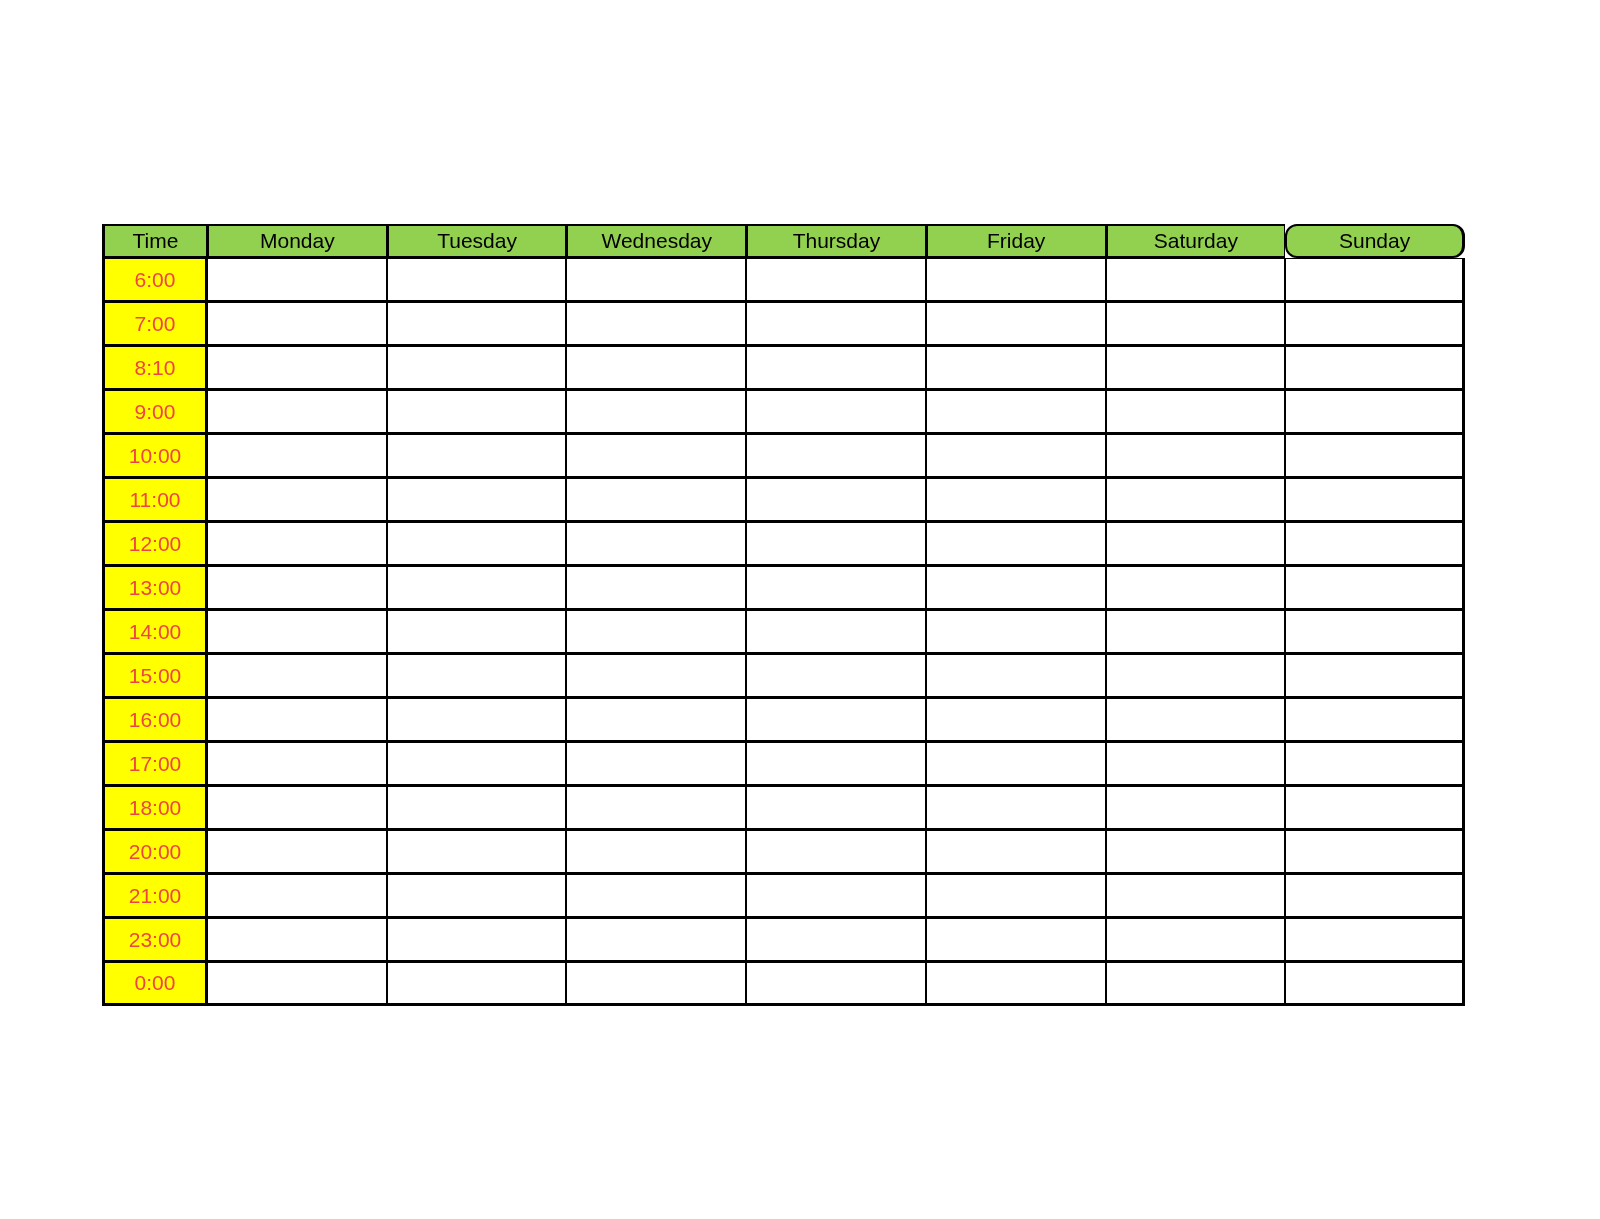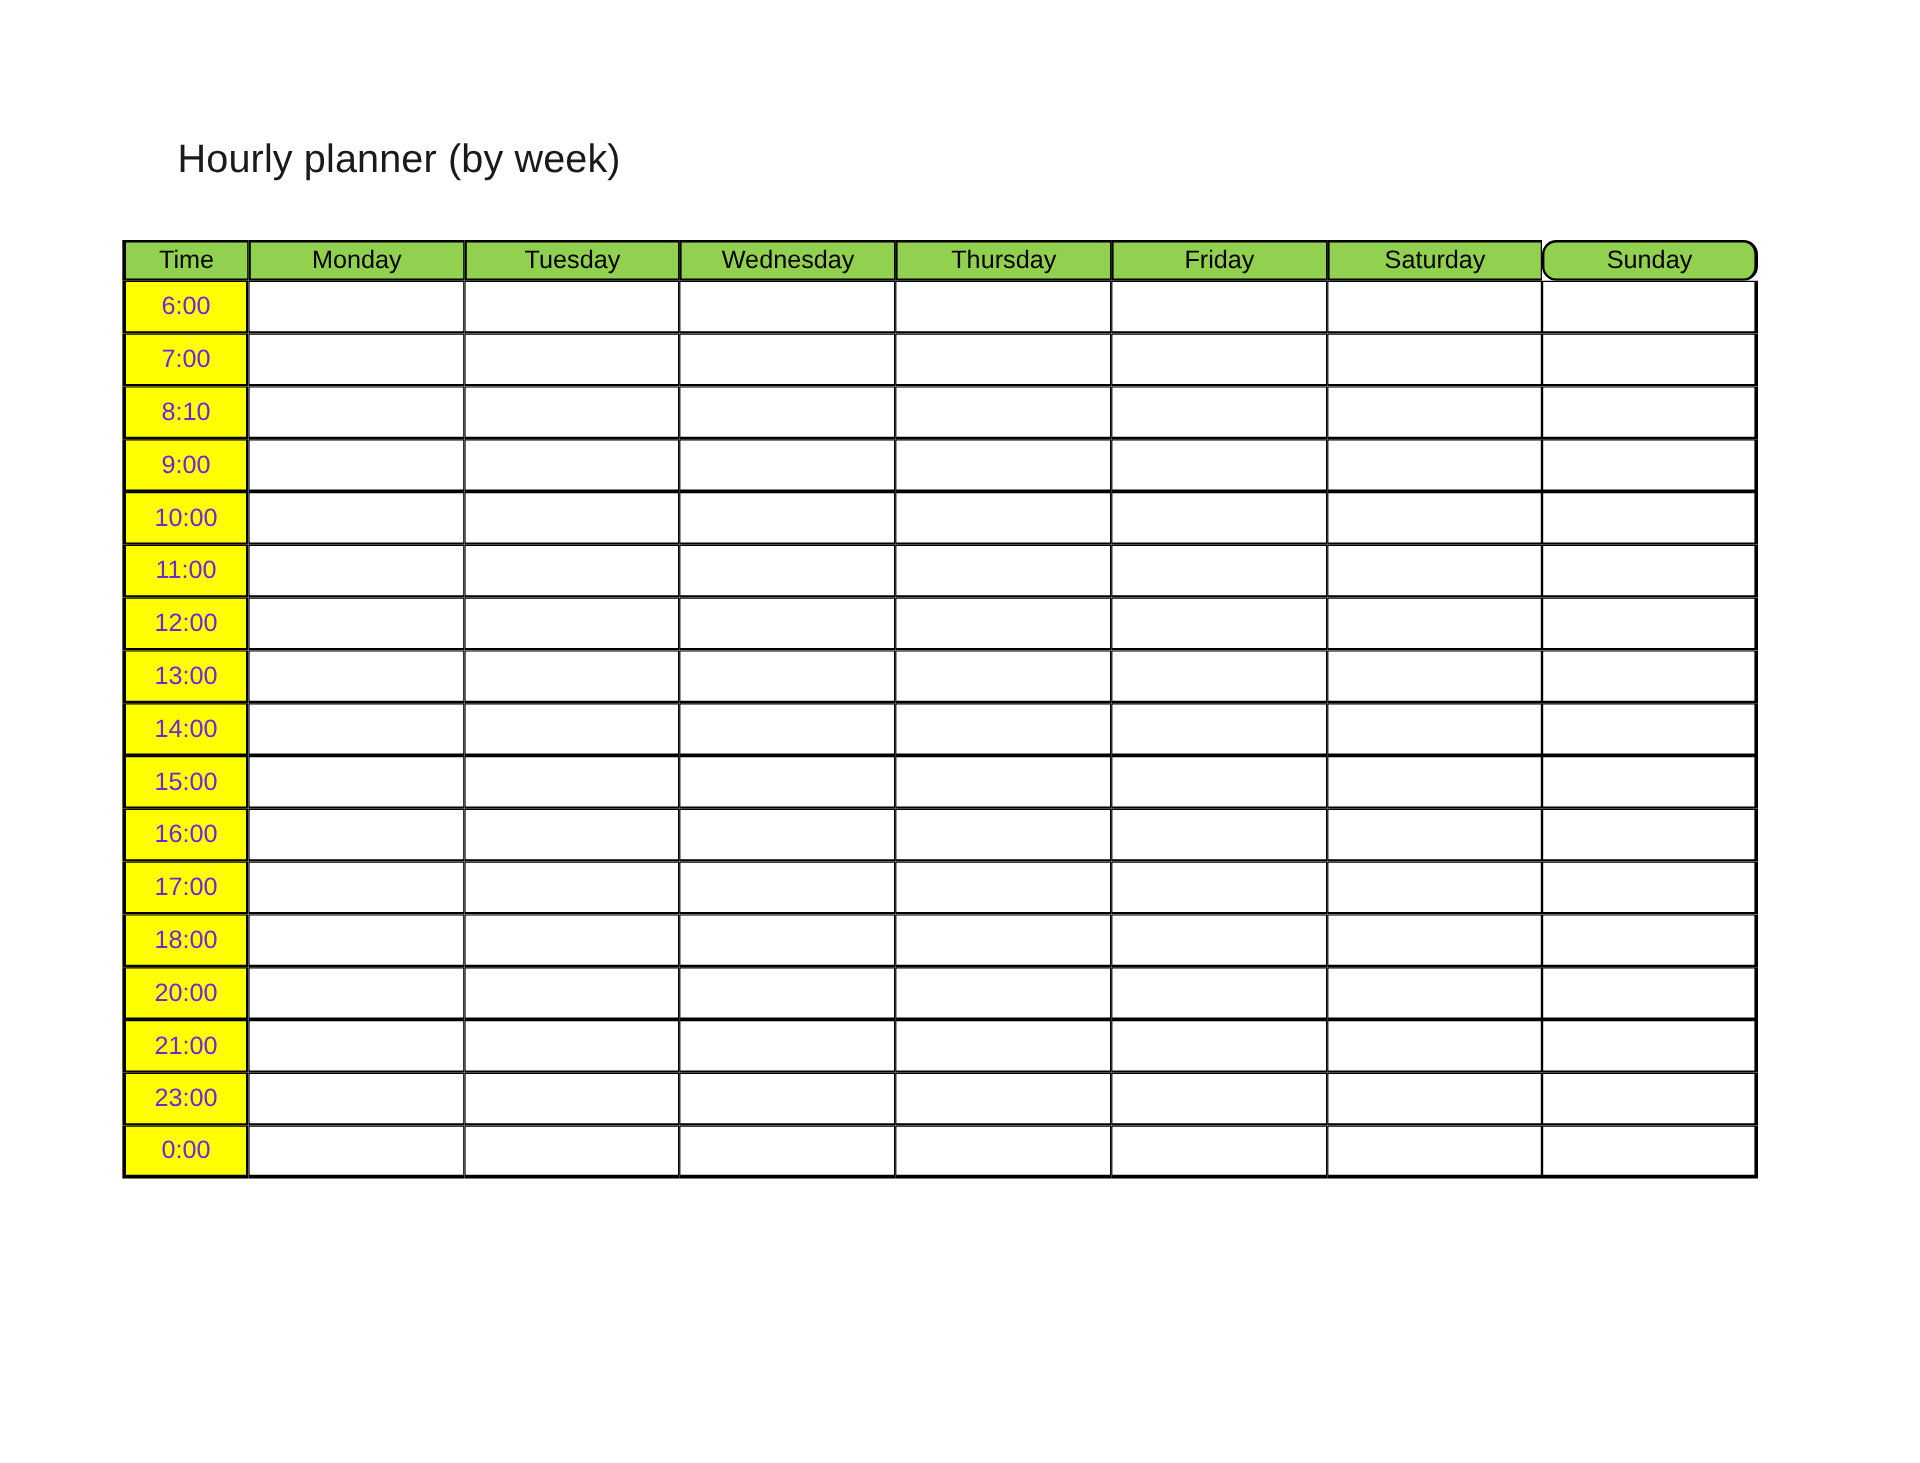--- a/index.html
+++ b/index.html
@@ -33,21 +33,21 @@
     font-weight: 400;
     color: #1a1a1a;
     letter-spacing: 0.1px;
     white-space: nowrap;
   }
 
   
   .planner-wrap {
     position: absolute;
     left: 102px;
-    top: 200px;
+    top: 224px;
     width: 1363px;
   }
 
   table.planner {
     border-collapse: separate;
     border-spacing: 0;
     table-layout: fixed;
     width: 1363px;
     background: #ffffff;
   }
@@ -75,21 +75,21 @@
   th.planner-head.last  { border-right-width: 3px; border-radius: 12px; }
 
   
   td.time-cell {
     height: 44px;
     background: #ffff00;
     border: 2px solid #000000;
     border-top-width: 1px;
     border-left-width: 3px;
     font-size: 21px;
-    color: #6d28d9;
+    color: #ef4444;
     text-align: center;
     vertical-align: middle;
     padding: 0 2px;
     white-space: nowrap;
     box-sizing: border-box;
   }
 
   
   td.slot-cell {
     height: 44px;
@@ -106,21 +106,20 @@
   tr.planner-row.first td.slot-cell { border-top-width: 1px; }
 
   tr.planner-row.last td.time-cell,
   tr.planner-row.last td.slot-cell { border-bottom-width: 3px; }
 </style>
 </head>
 <body>
 
 <div id="page-root">
 
-  <div class="page-title">Hourly planner (by week)</div>
 
   <div class="planner-wrap">
     <table class="planner">
       <colgroup id="planner-colgroup">
           <col class="col-time">
           <col class="col-day">
           <col class="col-day">
           <col class="col-day">
           <col class="col-day">
           <col class="col-day">

